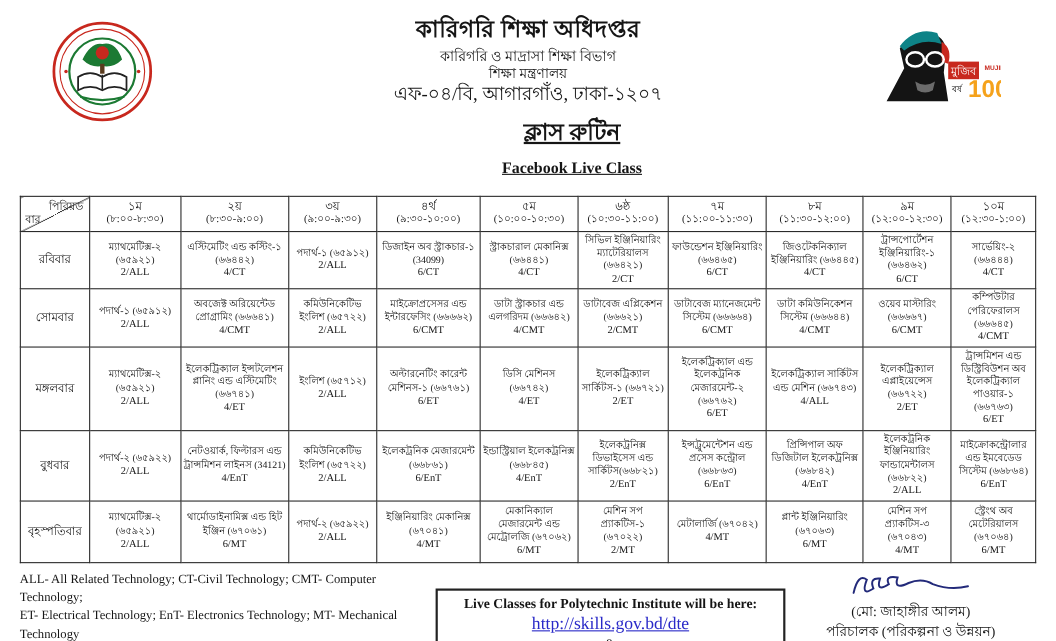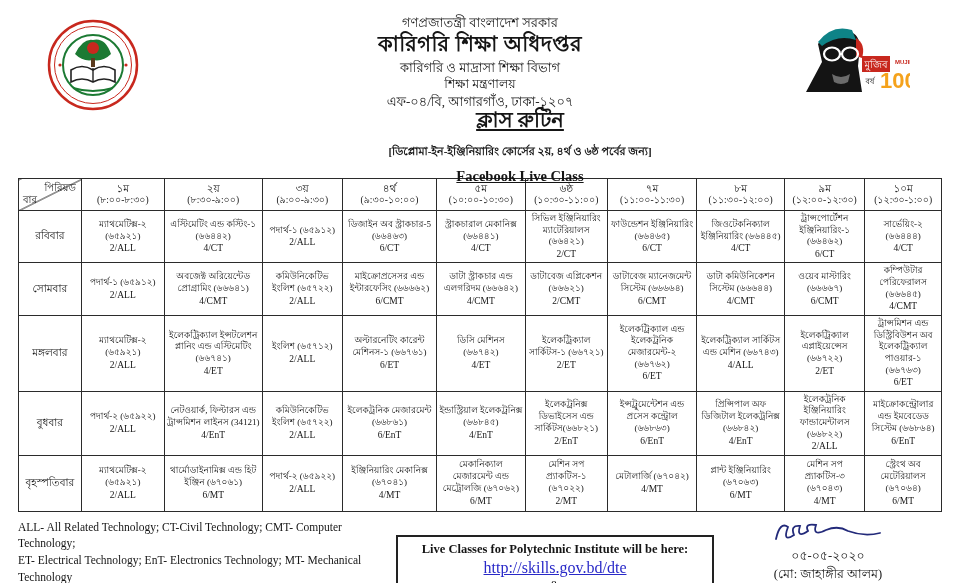--- a/index.html
+++ b/index.html
@@ -8,21 +8,21 @@
   .page { width:960px; height:583px; position:relative; background:#fff; }
 
   
   .letterhead { display:flex; align-items:flex-start; padding:12px 18px 0 18px; height:104px; }
   .logo-left { width:150px; display:flex; justify-content:center; padding-top:6px; }
   .head-center { flex:1; text-align:center; line-height:1.32; padding-top:2px; }
   .head-govt { font-size:13px; }
   .head-org { font-size:21px; font-weight:bold; letter-spacing:.5px; }
   .head-div { font-size:13px; }
   .head-min { font-size:12.5px; }
-  .head-addr { font-size:13px; }
+  .head-addr { font-size:17px; }
   .logo-right { width:150px; display:flex; justify-content:flex-start; padding-top:10px; }
 
   
   .title-band { position:relative; height:74px; }
   .start-note { position:absolute; left:70px; top:24px; font-size:20px; font-weight:bold; }
   .title-center { position:absolute; left:330px; width:380px; text-align:center; top:0; }
   .main-title { font-size:21px; font-weight:bold; text-decoration:underline; }
   .scope-note { font-size:11px; font-weight:bold; margin-top:4px; }
   .platform { font-size:14.5px; font-weight:bold; text-decoration:underline; margin-top:6px;
     font-family:"Liberation Serif", serif; }
@@ -73,21 +73,20 @@
           <circle cx="81" cy="47" r="1.6" fill="#c8281e"></circle>
         <path d="M30 36 q8 -16 18 -14 q12 -3 18 14 q-8 8 -18 6 q-10 2 -18 -6 z" fill="#1c7a33"></path>
         <circle cx="48" cy="30" r="6" fill="#c8281e"></circle>
         <rect x="46" y="40" width="4" height="9" fill="#5a3b1e"></rect>
         <path d="M26 52 q11 -7 22 0 q11 -7 22 0 l0 12 q-11 -6 -22 0 q-11 -6 -22 0 z" fill="#ffffff" stroke="#222" stroke-width="1.6"></path>
         <line x1="48" y1="50" x2="48" y2="63" stroke="#222" stroke-width="1.4"></line>
         <path d="M28 70 q20 6 40 0" stroke="#1c7a33" stroke-width="2" fill="none"></path>
       </svg>
     </div>
     <div class="head-center">
-      <div class="head-govt">গণপ্রজাতন্ত্রী বাংলাদেশ সরকার</div>
       <div class="head-org">কারিগরি শিক্ষা অধিদপ্তর</div>
       <div class="head-div">কারিগরি ও মাদ্রাসা শিক্ষা বিভাগ</div>
       <div class="head-min">শিক্ষা মন্ত্রণালয়</div>
       <div class="head-addr">এফ-০৪/বি, আগারগাঁও, ঢাকা-১২০৭</div>
     </div>
     <div class="logo-right">
       <svg width="118" height="84" viewBox="0 0 118 84">
         <path d="M14 70 L30 40 L26 22 Q36 6 52 10 Q66 8 68 24 L66 44 L70 70 Z" fill="#141414"></path>
         <path d="M26 20 Q40 2 60 8 L64 18 Q46 12 30 24 Z" fill="#0e8387"></path>
         <path d="M64 16 Q74 22 70 36 L64 34 Z" fill="#c8281e"></path>
@@ -100,21 +99,20 @@
         <text x="103" y="42" font-size="6" fill="#c8281e" font-family="Liberation Sans, sans-serif" font-weight="bold">MUJIB</text>
         <text x="78" y="62" font-size="8" fill="#141414" text-anchor="middle" font-family="Liberation Serif, serif">বর্ষ</text>
         <text x="88" y="66" font-size="22" fill="#f5a21b" font-family="Liberation Sans, sans-serif" font-weight="bold">100</text>
       </svg>
     </div>
   </div>
 
   <div class="title-band">
     <div class="title-center">
       <div class="main-title">ক্লাস রুটিন</div>
-      <div class="scope-note">[ডিপ্লোমা-ইন-ইঞ্জিনিয়ারিং কোর্সের ২য়, ৪র্থ ও ৬ষ্ঠ পর্বের জন্য]</div>
       <div class="platform">Facebook Live Class</div>
     </div>
   </div>
 
   <div class="routine-wrap">
     <table class="routine">
       <colgroup>
         <col style="width:6.8%">
           <col style="width:9.0%">
           <col style="width:10.6%">
@@ -184,21 +182,21 @@
             </td>
             <td>
               <div class="subj">এস্টিমেটিং এন্ড কস্টিং-১ (৬৬৪৪২)</div>
               <div class="grp">4/CT</div>
             </td>
             <td>
               <div class="subj">পদার্থ-১ (৬৫৯১২)</div>
               <div class="grp">2/ALL</div>
             </td>
             <td>
-              <div class="subj">ডিজাইন অব স্ট্রাকচার-5 (৬৬৪৬৩)</div>
+              <div class="subj">ডিজাইন অব স্ট্রাকচার-১ (34099)</div>
               <div class="grp">6/CT</div>
             </td>
             <td>
               <div class="subj">স্ট্রাকচারাল মেকানিক্স (৬৬৪৪১)</div>
               <div class="grp">4/CT</div>
             </td>
             <td>
               <div class="subj">সিভিল ইঞ্জিনিয়ারিং ম্যাটেরিয়ালস (৬৬৪২১)</div>
               <div class="grp">2/CT</div>
             </td>
@@ -403,19 +401,18 @@
     <div class="live-box">
       <div class="live-heading">Live Classes for Polytechnic Institute will be here:</div>
       <a class="live-link">http://skills.gov.bd/dte</a>
       <div class="live-amp">&amp;</div>
 
     </div>
     <div class="sig-block">
       <svg class="sig-img" width="120" height="30" viewBox="0 0 120 30">
         <path d="M8 22 Q12 4 20 10 Q14 26 26 18 Q22 8 32 9 Q28 22 40 14 Q36 6 48 8 Q44 20 58 13 Q70 8 80 14 Q96 20 112 16" fill="none" stroke="#232a7a" stroke-width="1.8" stroke-linecap="round"></path>
       </svg>
-      <div class="sig-date">০৫-০৫-২০২০</div>
       <div class="sig-name">(মো: জাহাঙ্গীর আলম)</div>
       <div class="sig-desg">পরিচালক (পরিকল্পনা ও উন্নয়ন)</div>
     </div>
   </div>
 
 </div>
 
 </body></html>

